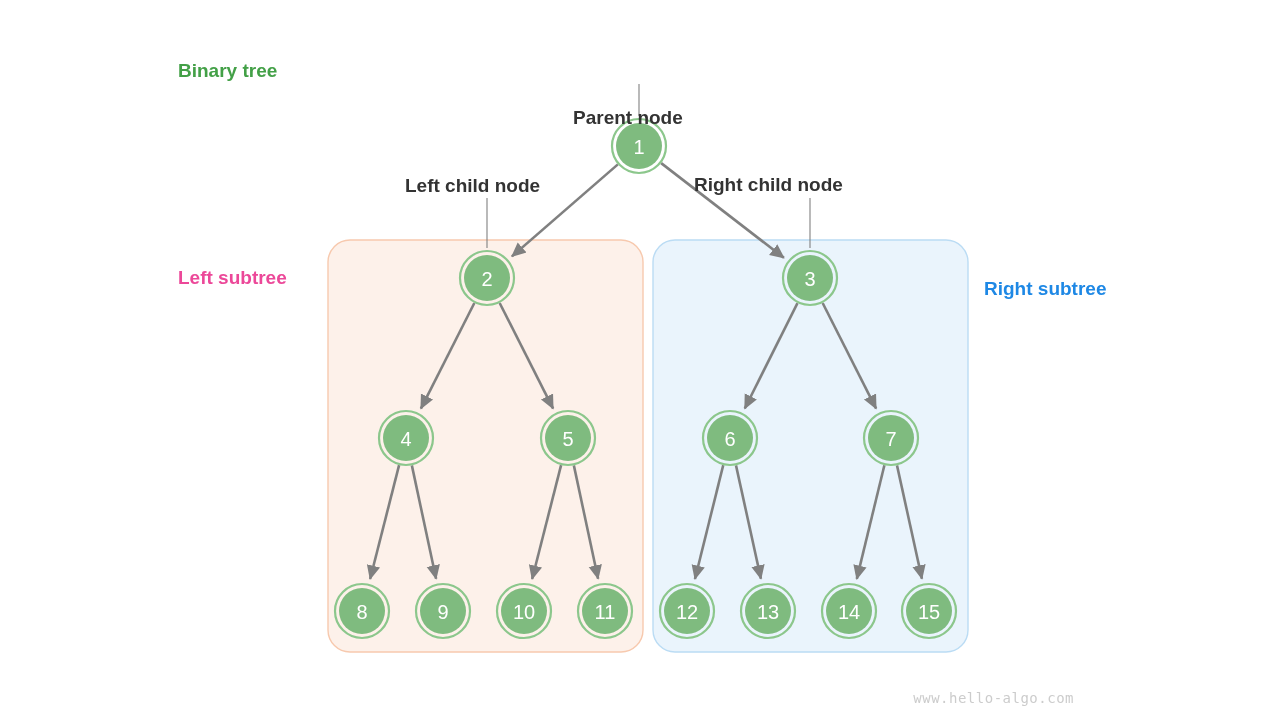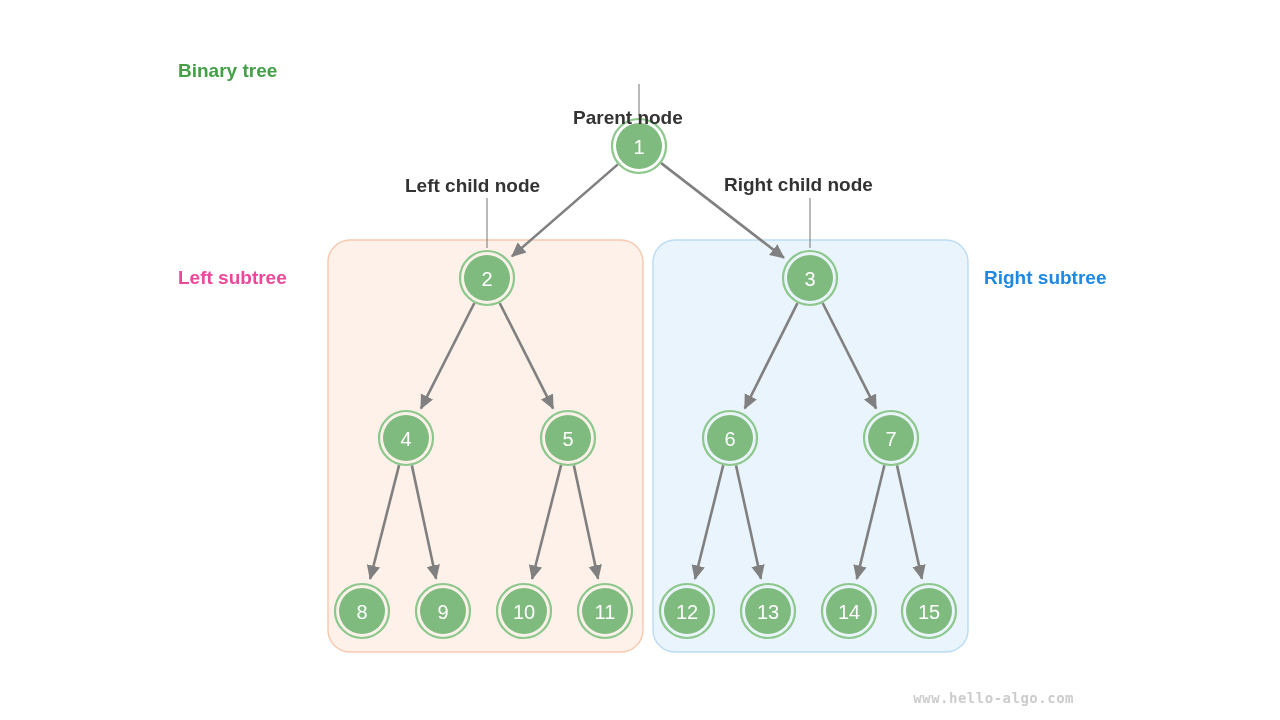--- a/index.html
+++ b/index.html
@@ -46,21 +46,20 @@
   }
   .watermark {
     position: absolute;
     right: 18px;
     bottom: 14px;
     font-family: "DejaVu Sans Mono", monospace;
     font-size: 14px;
     color: #cccccc;
     letter-spacing: 0.5px;
     white-space: nowrap;
-    font-weight: bold;
   }
   .node-text {
     font-family: "Liberation Sans", sans-serif;
     font-size: 20px;
     fill: #ffffff;
     text-anchor: middle;
     dominant-baseline: central;
   }
 </style>
 </head>
@@ -178,20 +177,20 @@
           <circle cx="929" cy="611" r="27" fill="none" stroke="#8CC78C" stroke-width="2.2"></circle>
           <circle cx="929" cy="611" r="23" fill="#7FBB7F"></circle>
           <text x="929" y="612" class="node-text" fill="#ffffff">15</text>
         </g>
       </g>
   </svg>
 
   <div id="labels">
     <div class="section-label" style="left: 178px; top: 60px; color: rgb(67, 160, 71);">Binary tree</div>
     <div class="section-label" style="left: 178px; top: 267px; color: #ec4899;">Left subtree</div>
-    <div class="section-label" style="left: 984px; top: 267px; color: rgb(30, 136, 229);">Right subtree</div>
+    <div class="section-label" style="left: 984px; top: 278px; color: rgb(30, 136, 229);">Right subtree</div>
     <div class="anno-label" style="left: 573px; top: 61px; margin-top: 46px;">Parent node</div>
     <div class="anno-label" style="left: 405px; top: 175px;">Left child node</div>
-    <div class="anno-label" style="left: 724px; top: 174px;">Right child node</div>
+    <div class="anno-label" style="left: 694px; top: 174px;">Right child node</div>
     <div class="watermark" style="color: rgb(204, 204, 204);">www.hello-algo.com</div>
   </div>
 
 </div>
 
 </body></html>

